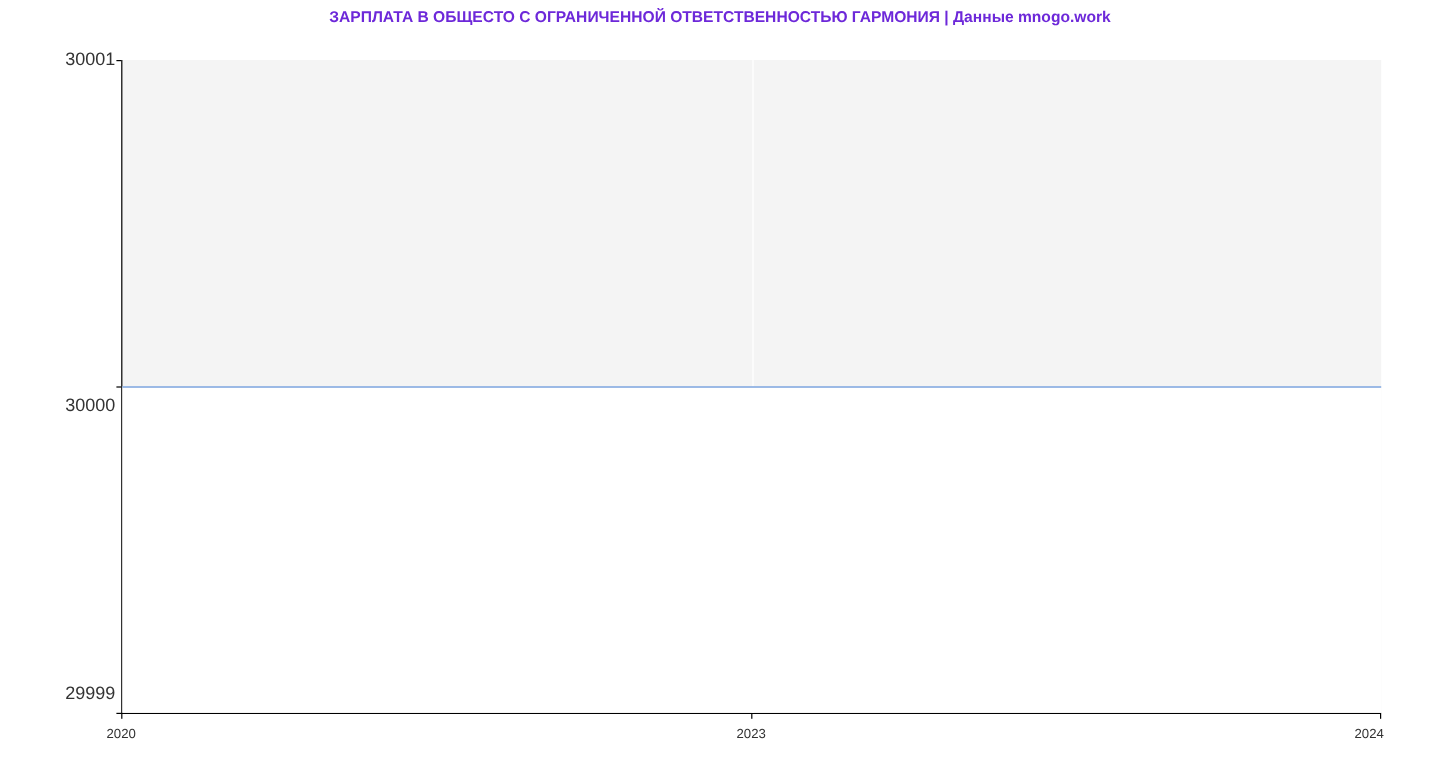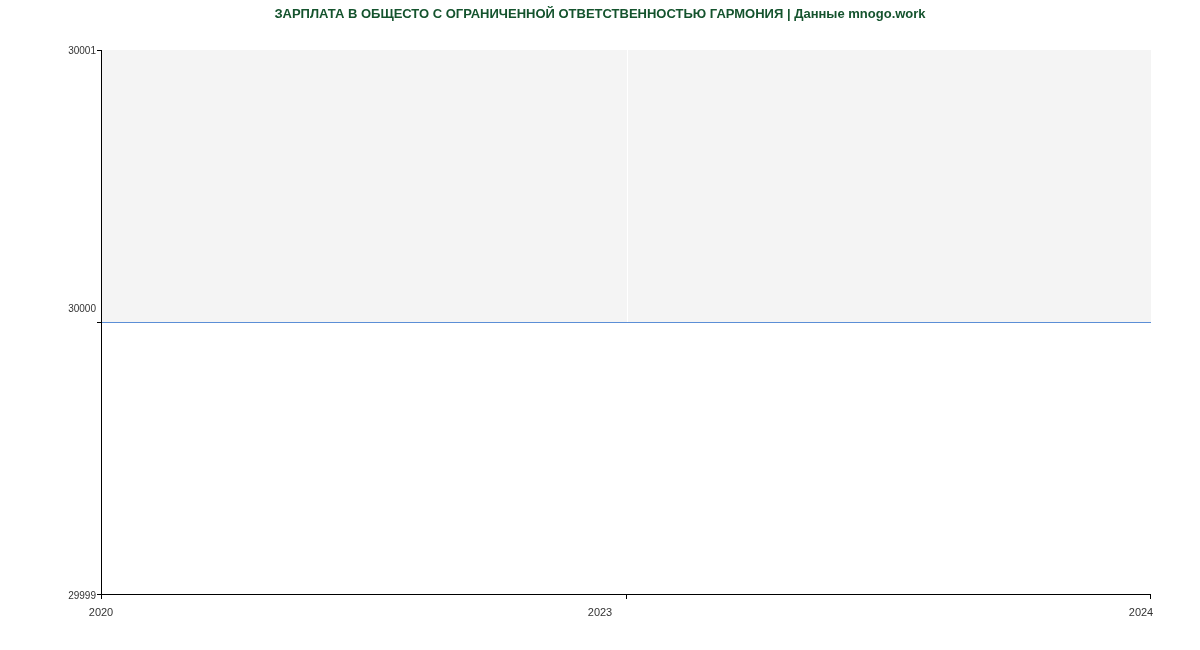--- a/index.html
+++ b/index.html
@@ -17,21 +17,21 @@
     height: 650px;
   }
   .title {
     position: absolute;
     top: 6px;
     left: 0;
     right: 0;
     text-align: center;
     font-size: 13px;
     font-weight: 600;
-    color: #14532d;
+    color: #6d28d9;
   }
   .plot-area {
     position: absolute;
     left: 101px;
     top: 50px;
     width: 1050px;   
     height: 545px;   
     background: #f4f4f4;
     border-left: 1px solid #000;
     border-bottom: 1px solid #000;
@@ -61,21 +61,21 @@
     left: 0;
     right: 0;
     height: 0;
     border-top: 1.5px solid #5b8ed6;
     top: 50%;
   }
   
   .ylabel {
     position: absolute;
     right: 1104px; 
-    font-size: 10px;
+    font-size: 15px;
     color: #333;
     text-align: center;
     transform: translateY(-50%);
   }
   
   .xlabel {
     position: absolute;
     top: 606px;
     font-size: 11px;
     color: #333;
@@ -108,24 +108,24 @@
     <div class="lower-half"></div>
     <div class="vgrid mid"></div>
     <div class="data-line"></div>
   </div>
 
   <div class="ytick" style="top:50px"></div>
   <div class="ytick" style="top:322px"></div>
   <div class="ytick" style="top:594px"></div>
 
   <div class="ylabel" style="top:50px">30001</div>
-  <div class="ylabel" style="top:308px">30000</div>
-  <div class="ylabel" style="top:595px">29999</div>
+  <div class="ylabel" style="top:338px">30000</div>
+  <div class="ylabel" style="top:578px">29999</div>
 
   <div class="xtick" style="left:101px"></div>
   <div class="xtick" style="left:626px"></div>
   <div class="xtick" style="left:1150px"></div>
 
   <div class="xlabel" style="left:101px">2020</div>
-  <div class="xlabel" style="left:600px">2023</div>
+  <div class="xlabel" style="left:626px">2023</div>
   <div class="xlabel" style="left:1141px">2024</div>
 
 </div>
 
 </body></html>

